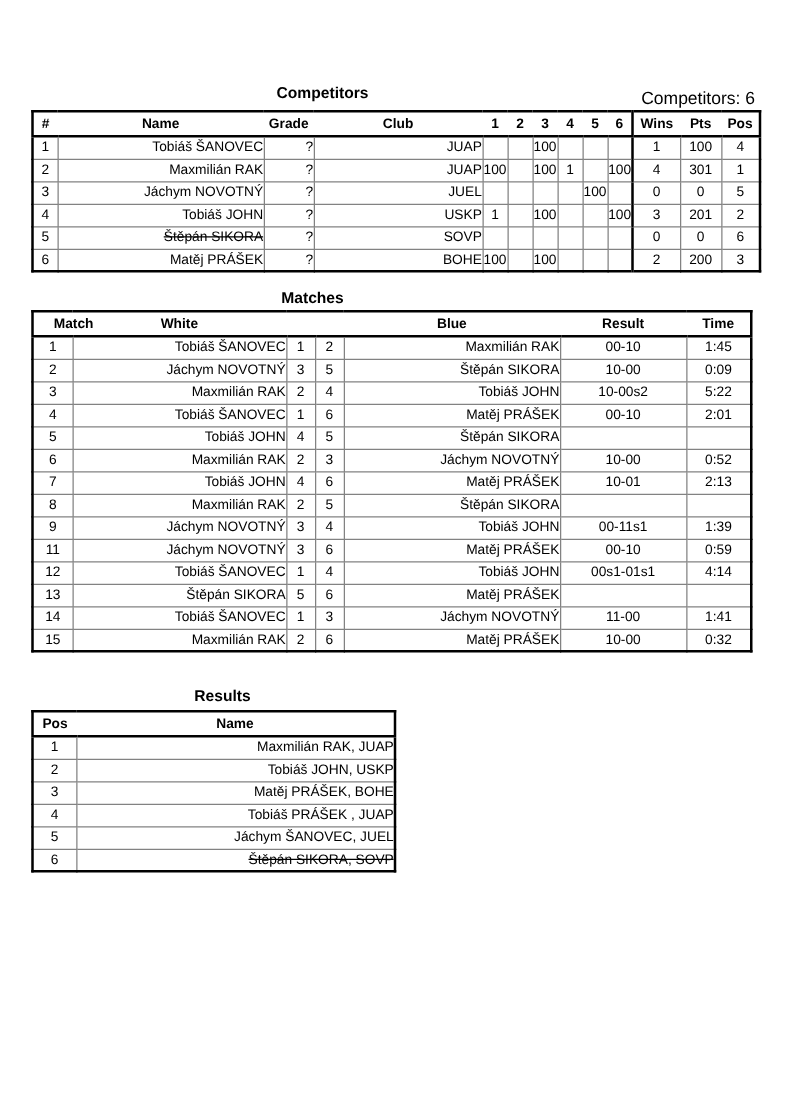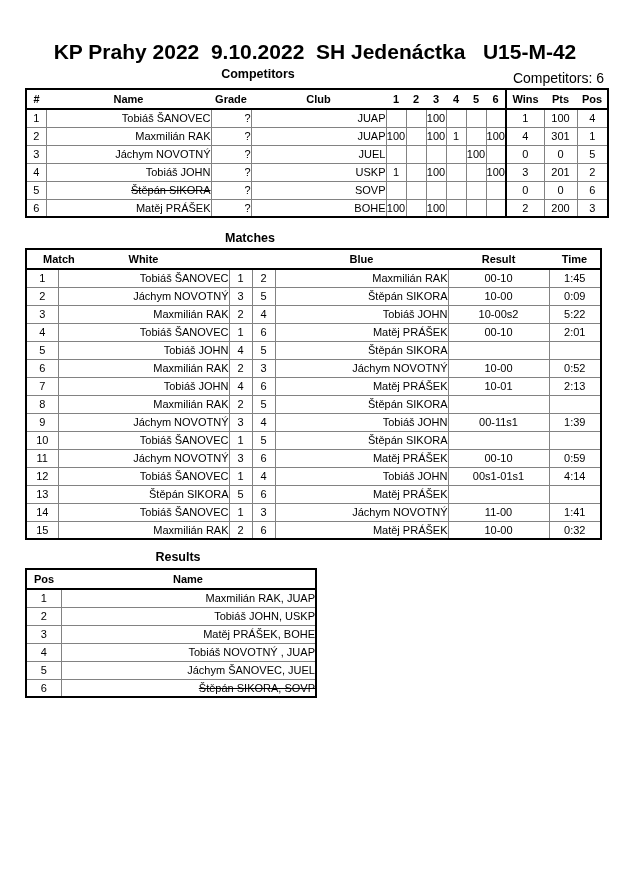--- a/index.html
+++ b/index.html
@@ -52,21 +52,20 @@
   .c { text-align:center; }
   th.hl { text-align:left; padding-left:16px; }
   .thick-left { border-left:2px solid #000 !important; }
   .strike { text-decoration:line-through; }
 </style>
 </head>
 <body>
 
 <div class="page">
 
-  <div class="main-title">KP Prahy 2022  9.10.2022  SH Jedenáctka   U15-M-42</div>
 
   <div class="sec-title" id="competitors-title">Competitors</div>
   <div class="count">Competitors: 6</div>
 
   <table id="competitors-table">
     <colgroup>
       <col style="width:20px">
         <col style="width:165px">
         <col style="width:40px">
         <col style="width:135px">
@@ -305,29 +304,20 @@
         <tr>
           <td class="c">9</td>
           <td class="l">Jáchym NOVOTNÝ</td>
           <td class="c">3</td>
           <td class="c">4</td>
           <td class="l">Tobiáš JOHN</td>
           <td class="c">00-11s1</td>
           <td class="c">1:39</td>
         </tr>
 
-        <tr>
-          <td class="c">10</td>
-          <td class="l">Tobiáš ŠANOVEC</td>
-          <td class="c">1</td>
-          <td class="c">5</td>
-          <td class="l">Štěpán SIKORA</td>
-          <td class="c"></td>
-          <td class="c"></td>
-        </tr>
 
         <tr>
           <td class="c">11</td>
           <td class="l">Jáchym NOVOTNÝ</td>
           <td class="c">3</td>
           <td class="c">6</td>
           <td class="l">Matěj PRÁŠEK</td>
           <td class="c">00-10</td>
           <td class="c">0:59</td>
         </tr>
@@ -399,21 +389,21 @@
           <td class="l"><span>Tobiáš JOHN, USKP</span></td>
         </tr>
 
         <tr>
           <td class="c">3</td>
           <td class="l"><span>Matěj PRÁŠEK, BOHE</span></td>
         </tr>
 
         <tr>
           <td class="c">4</td>
-          <td class="l"><span>Tobiáš NOVOTNÝ , JUAP</span></td>
+          <td class="l"><span>Tobiáš PRÁŠEK , JUAP</span></td>
         </tr>
 
         <tr>
           <td class="c">5</td>
           <td class="l"><span>Jáchym ŠANOVEC, JUEL</span></td>
         </tr>
 
         <tr>
           <td class="c">6</td>
           <td class="l"><span class="strike">Štěpán SIKORA, SOVP</span></td>

